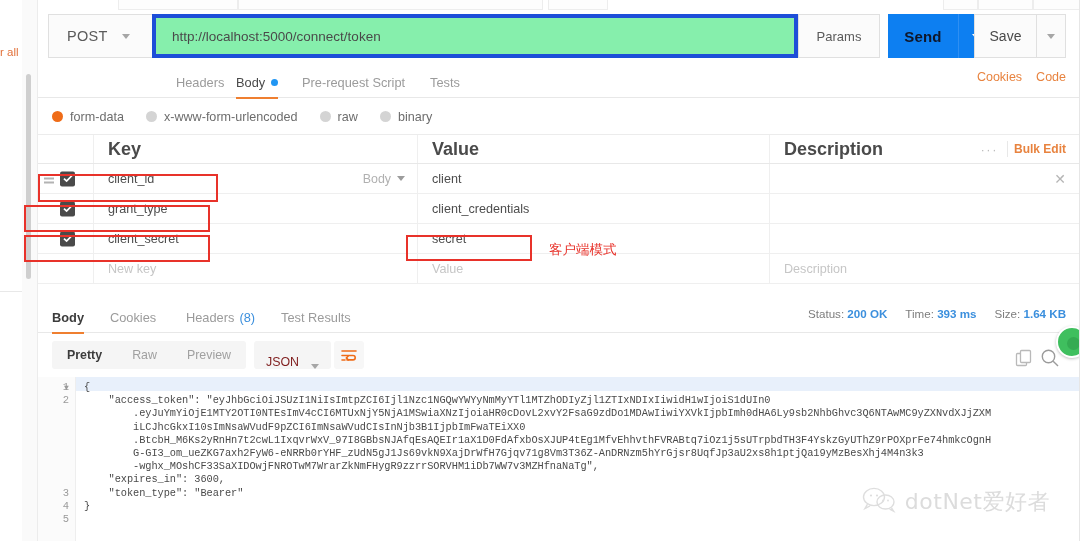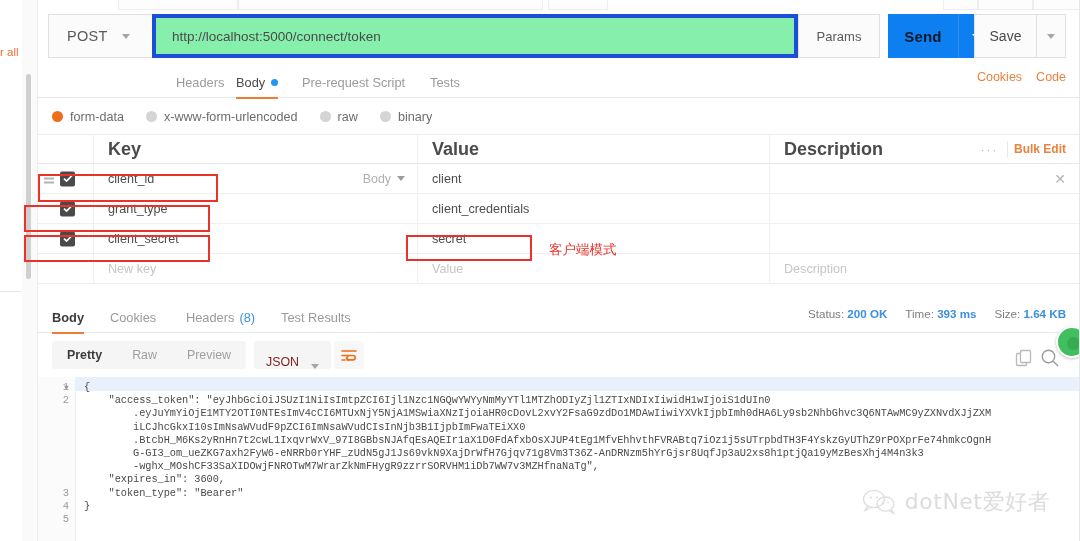--- a/index.html
+++ b/index.html
@@ -205,21 +205,21 @@
     font-family: "Liberation Mono", "DejaVu Sans Mono", monospace;
     font-size: 10.3px; line-height: 13.2px; padding-top: 4px; padding-left: 8px;
     white-space: pre; color: #4a4a4a; letter-spacing: -0.05px;
   }
   .code-body .ln { height: 13.2px; }
   .line1hl { position:absolute; left:38px; top:0; right:0; height:13.6px; background:#e8f0fb; }
 
   
   .watermark {
     position: absolute; right: 30px; bottom: 24px;
-    display: flex; align-items: center; gap: 9px;
+    display: flex; align-items: flex-start; gap: 9px;
     color: #dcdcdc; font-size: 22px; letter-spacing: .5px;
     font-family: "DejaVu Sans", "Liberation Sans", sans-serif;
   }
   .green-badge {
     position: absolute; right: -8px; top: 326px;
     width: 32px; height: 32px; border-radius: 50%;
     background: #3fbf5e; border: 2px solid #fff;
     box-shadow: 0 1px 3px rgba(0,0,0,.25);
   }
   .green-badge::after{

